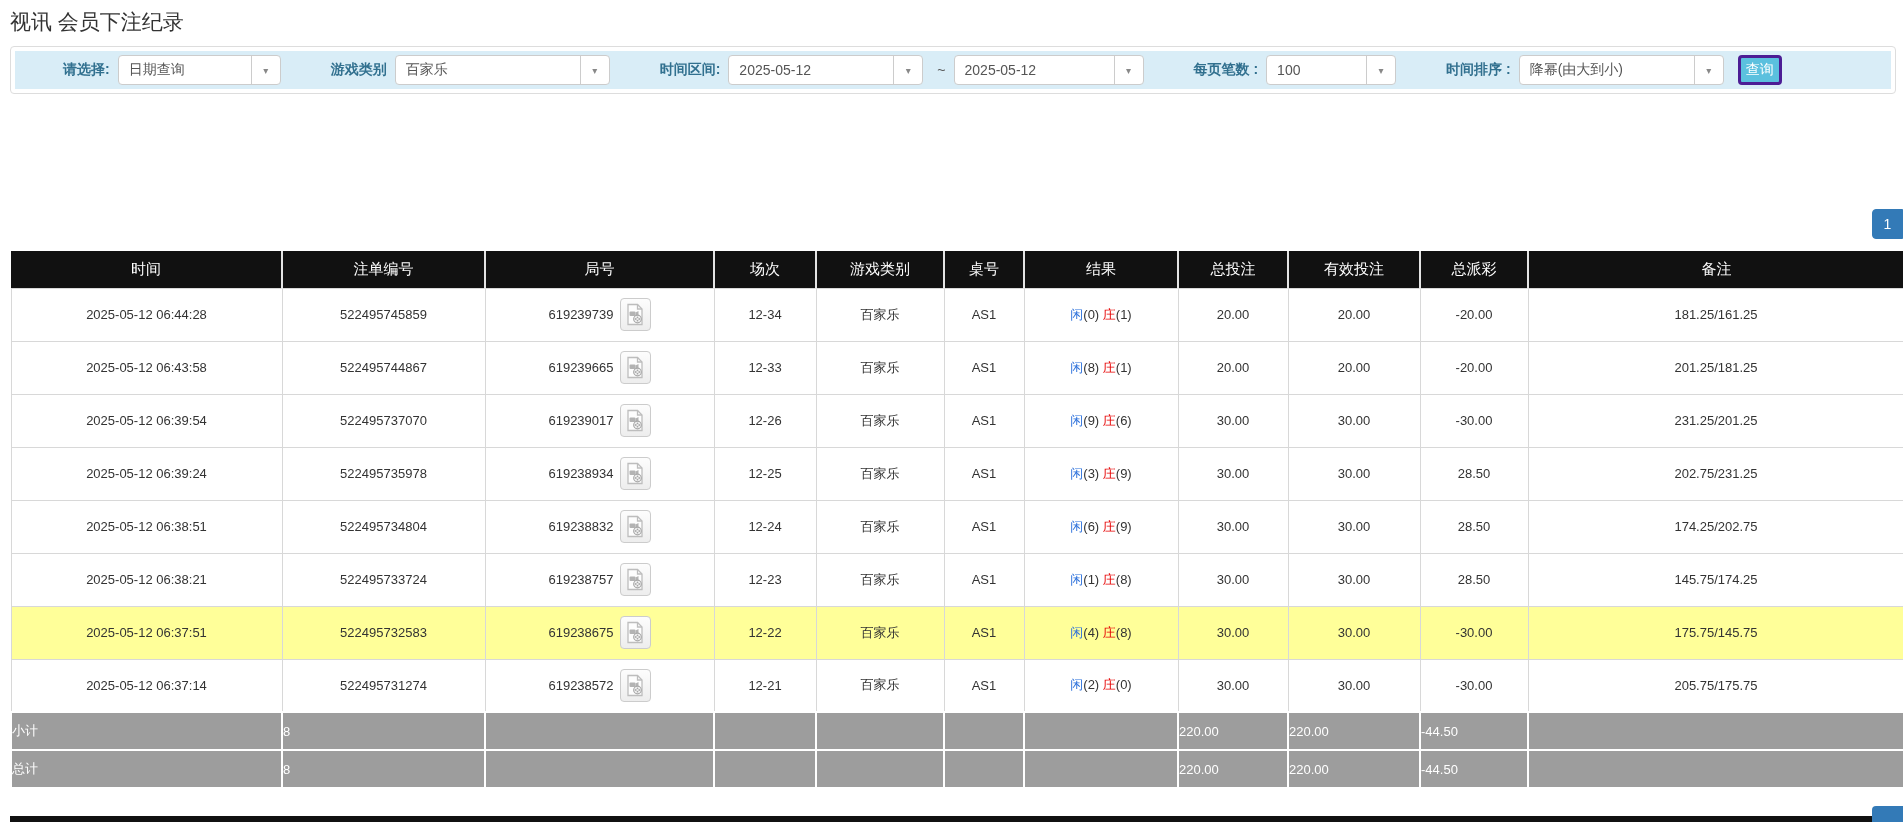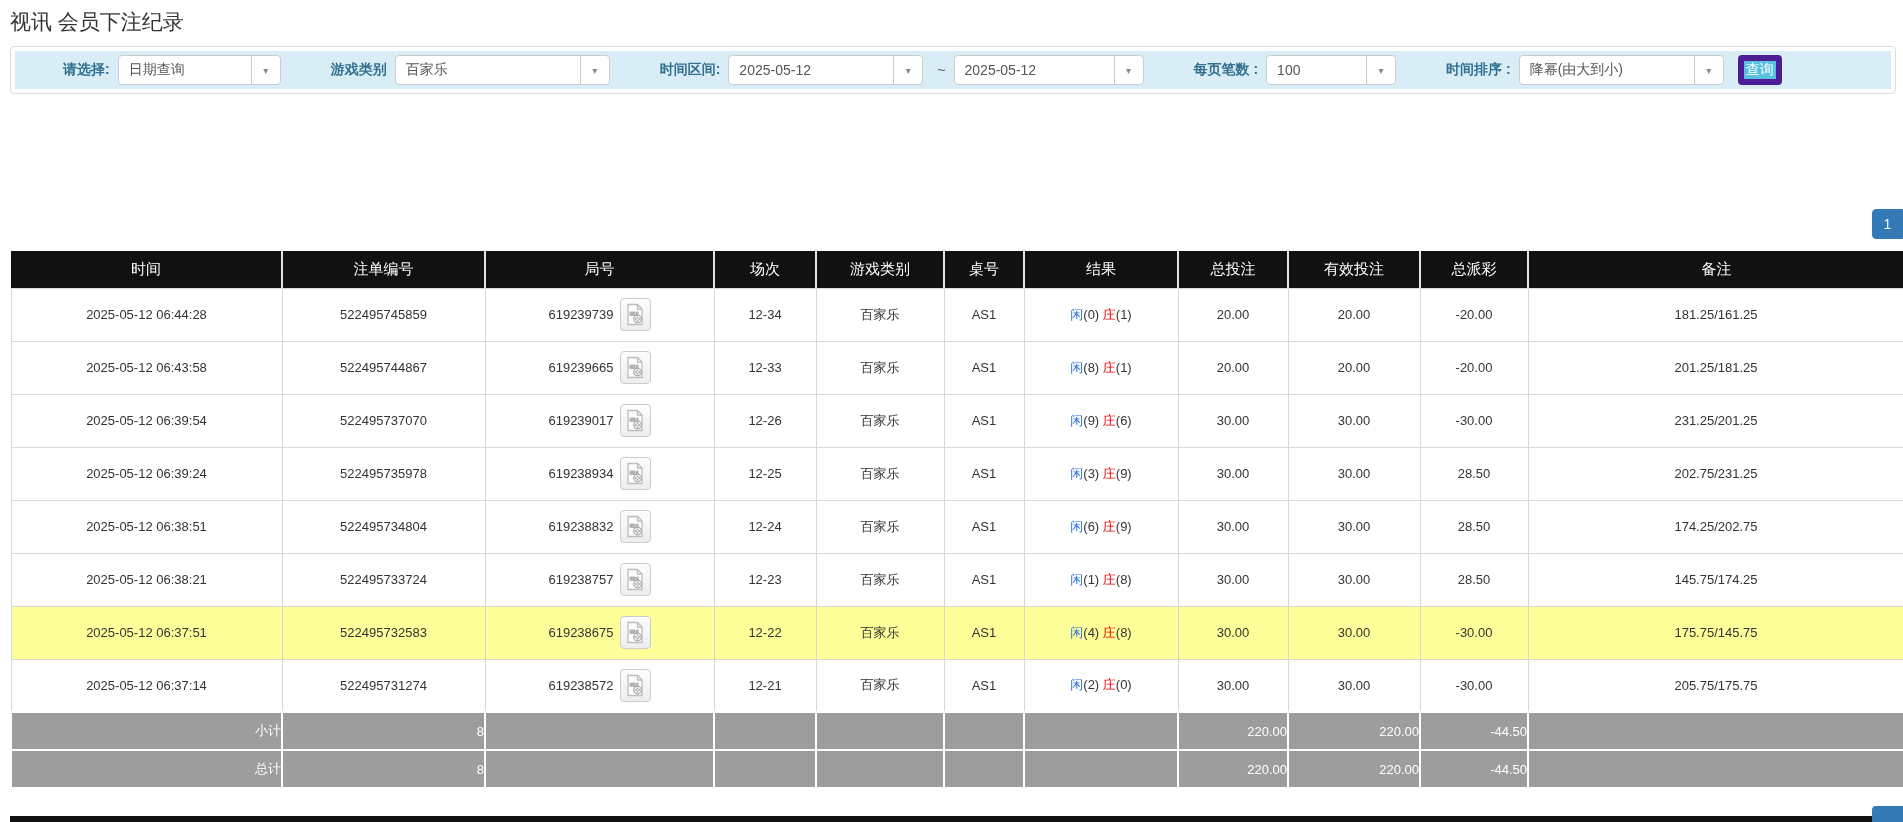--- a/index.html
+++ b/index.html
@@ -12,38 +12,38 @@
   .filter-panel { position:absolute; top:46px; left:10px; width:1886px; height:48px;
     background:#fff; border:1px solid #ddd; border-radius:4px; padding:4px; }
   .filter-bar { width:100%; height:100%; background:var(--filter-bar-bg); display:flex; align-items:center; padding-left:12px; }
   .lbl { font-weight:bold; color:#31708f; font-size:14px; white-space:nowrap; margin-right:8px;margin-left:36px; }
   .sel { display:flex; align-items:stretch; height:30px; background:#fff; border:1px solid #ccc; border-radius:4px; margin-right:14px; overflow:hidden; cursor:pointer; }
   .sel-text { display:flex; align-items:center; padding:0 10px; font-size:14px; color:#555; flex:1 1 auto; white-space:nowrap; }
   .sel-arrow { width:29px; border-left:1px solid #ccc; display:flex; align-items:center; justify-content:center; color:#888; font-size:10px; }
   .w-choose { width:163px; } .w-game { width:215px; } .w-date1 { width:195px; } .w-date2 { width:190px; }
   .w-size { width:130px; } .w-sort { width:205px; }
   .tilde { color:#555; font-size:14px; margin-right:8px; }
-  .search-btn { width:44px; height:30px; background:var(--search-button-bg); border:6px solid #4c1d95; border-radius:4px;
+  .search-btn { width:44px; height:30px; background:var(--search-button-bg); border:3px solid #4c1d95; border-radius:4px;
     color:#fff; font-size:14px; cursor:pointer; font-family:Liberation Sans, sans-serif; }
 
   .summary-bar { position:absolute; top:128px; left:10px; width:1886px; height:30px; background:var(--summary-bar-bg);
     display:flex; align-items:center; justify-content:space-between; padding:0 18px; font-size:13px; }
   .summary-left { color:#666; }
   .summary-note { color:var(--alert-red); }
 
   .page-btn { position:absolute; top:209px; right:0; width:31px; height:30px; background:var(--accent-blue);
     color:#fff; font-size:14px; display:flex; align-items:center; justify-content:center;
     border:1px solid var(--accent-blue); border-radius:4px 0 0 4px; cursor:pointer; }
 
   .records { position:absolute; top:251px; left:10px; width:1893px; border-collapse:collapse; table-layout:fixed; }
   .records thead th { background:var(--table-header-bg); color:#fff; height:37px; font-size:15px; font-weight:normal; text-align:center; }
   .records thead th + th { border-left:2px solid #e4e4e4; }
   .records tbody td { background:#fff; border:1px solid #d8d8d8; height:53px; font-size:13px; color:#333; text-align:center; vertical-align:middle; }
   .records tbody tr.hl td { background:var(--highlight-yellow); }
-  .records tfoot td { background:var(--table-footer-bg); color:#fff; height:38px; border:2px solid #fff; font-size:13px; text-align:right; }
+  .records tfoot td { background:var(--table-footer-bg); color:#fff; height:38px; border:2px solid #fff; font-size:13px; text-align:left; }
   .v-blue { color:var(--value-blue); }
   .v-red { color:var(--alert-red); }
   .round-number { vertical-align:middle; }
   .video-btn { display:inline-flex; align-items:center; justify-content:center; width:31px; height:33px; margin-left:6px;
     background:linear-gradient(#fdfdfd,#ededed); border:1px solid #ccc; border-radius:4px; cursor:pointer; vertical-align:middle; padding:0; }
 
   .next-table-bar { position:absolute; top:816px; left:10px; width:1893px; height:6px; background:var(--table-header-bg); }
   .next-page-btn { position:absolute; top:806px; right:0; width:31px; height:16px; background:var(--accent-blue);
     border-radius:4px 0 0 0; cursor:pointer; }
 </style>

